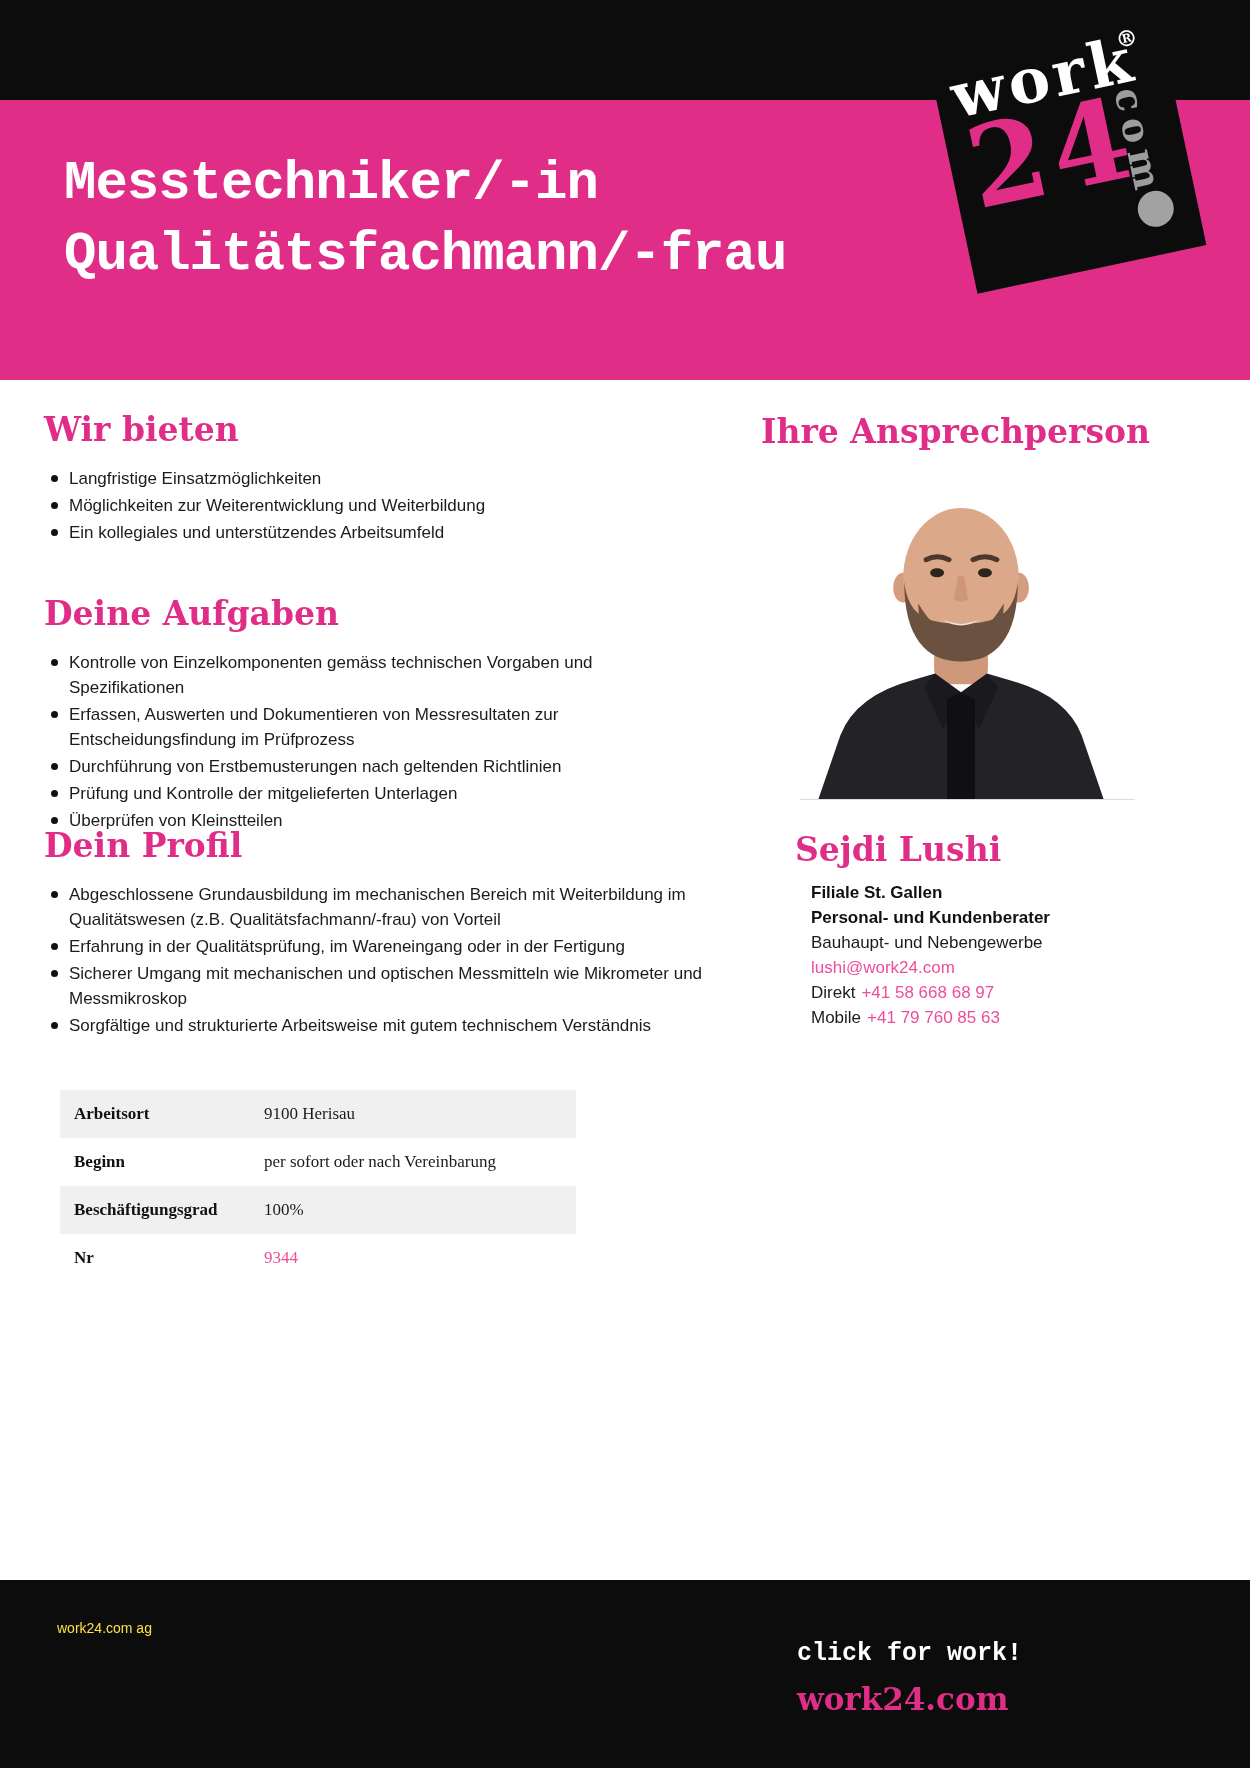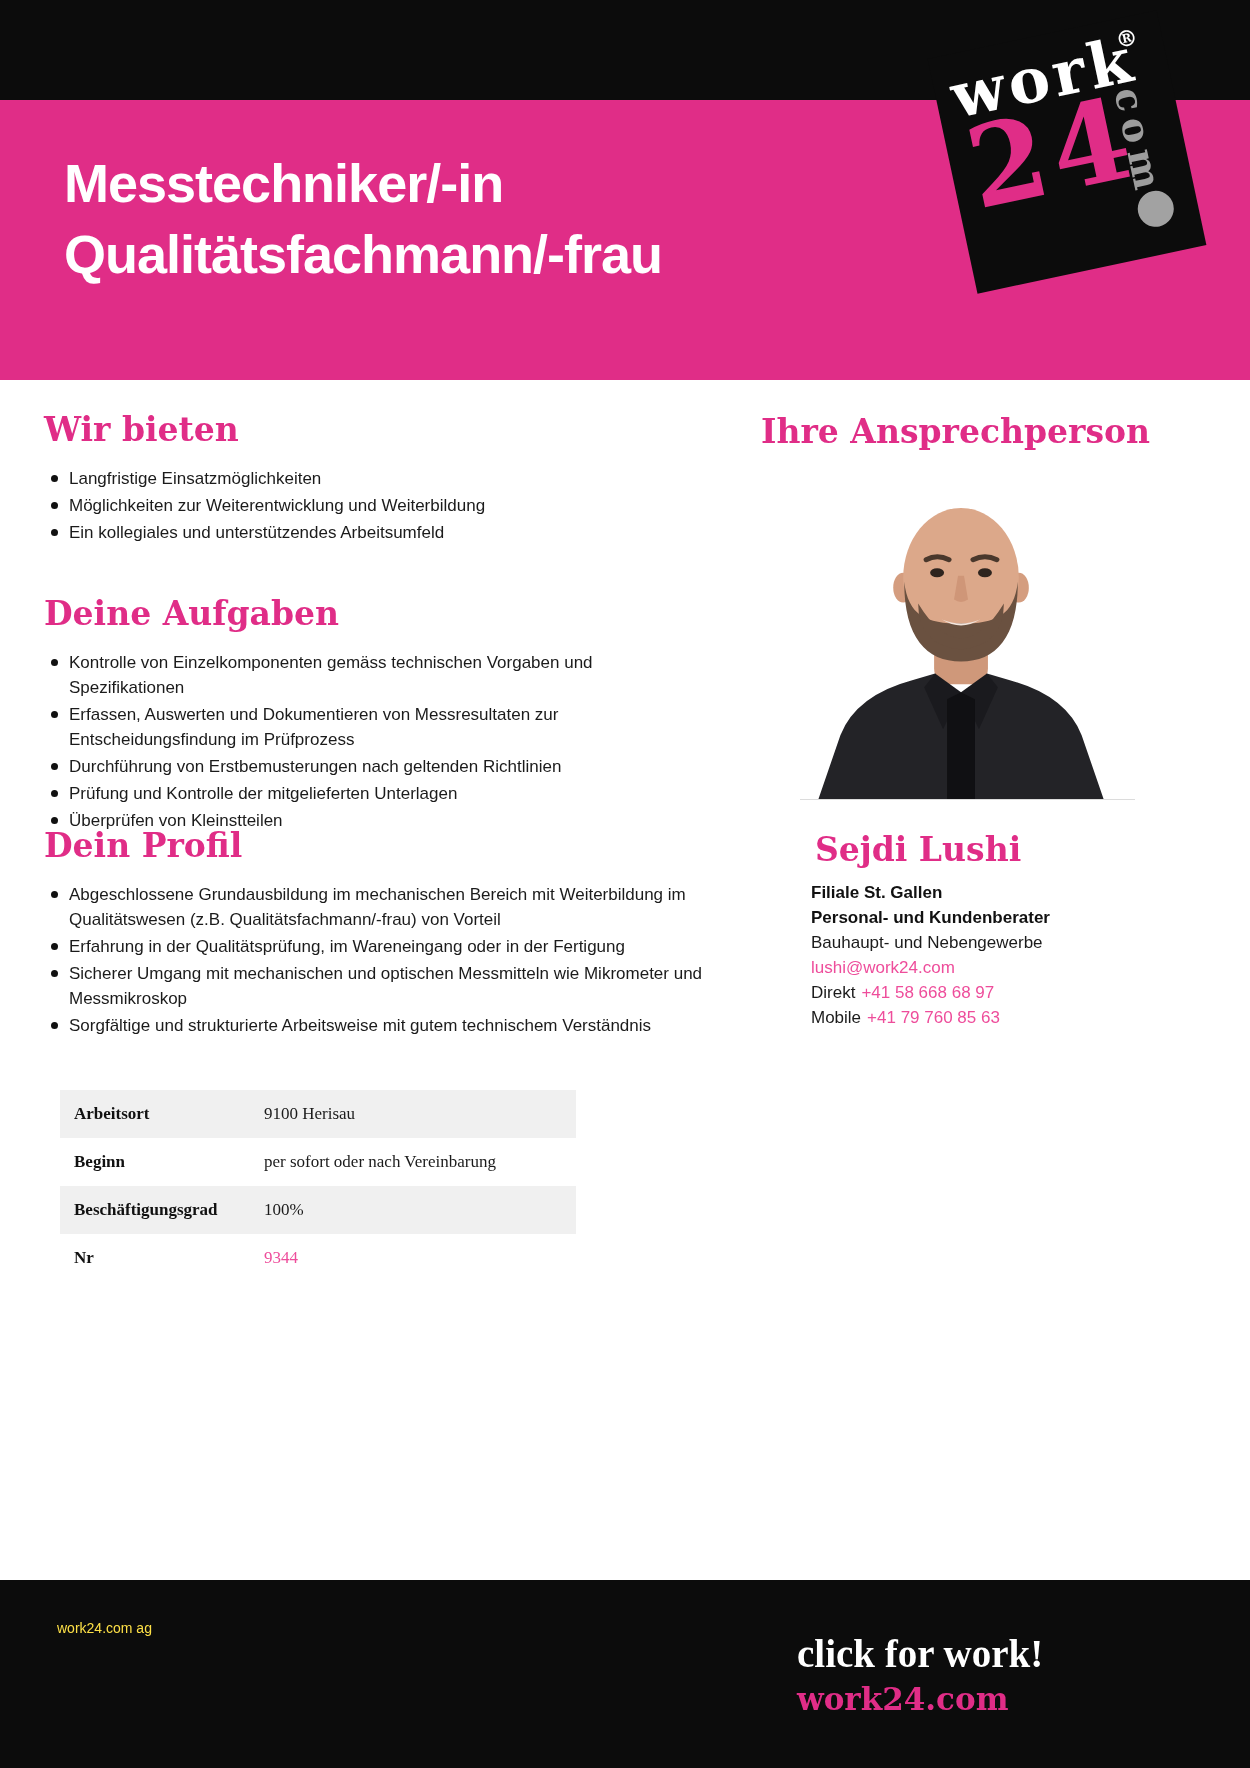--- a/index.html
+++ b/index.html
@@ -11,21 +11,21 @@
   }
   *{box-sizing:border-box;}
   html,body{margin:0;padding:0;background:#ffffff;}
   body{width:1250px;height:1768px;overflow:hidden;font-family:"Liberation Sans",sans-serif;color:var(--ink);}
   .page{position:relative;width:1250px;height:1768px;background:#ffffff;overflow:hidden;}
 
   
   .topbar{position:absolute;left:0;top:0;width:1250px;height:100px;background:var(--black);}
   .band{position:absolute;left:0;top:100px;width:1250px;height:280px;background:var(--pink);}
   .title{position:absolute;left:64px;top:148px;margin:0;color:#ffffff;
-         font-family:Liberation Sans, sans-serif;font-weight:700;font-size:54px;line-height:71px;letter-spacing:-1px;}
+         font-family:Liberation Mono, monospace;font-weight:700;font-size:54px;line-height:71px;letter-spacing:-1px;}
 
   
   .logo{position:absolute;left:950px;top:32px;width:234px;height:240px;background:var(--black);
         transform:rotate(-12deg);z-index:5;font-family:"DejaVu Serif",serif;font-weight:700;}
   .logo .work{position:absolute;top:6px;left:16px;font-size:62px;color:#ffffff;letter-spacing:4px;}
   .logo .reg{position:absolute;top:8px;right:24px;font-size:22px;color:#ffffff;}
   .logo .num{position:absolute;top:58px;left:18px;font-size:112px;line-height:120px;color:var(--pink);letter-spacing:6px;}
   .logo .com{position:absolute;top:70px;right:22px;font-size:38px;color:#9d9d9d;
              writing-mode:vertical-rl;text-orientation:sideways;letter-spacing:7px;}
   .logo .dot{position:absolute;right:24px;bottom:28px;width:36px;height:36px;border-radius:50%;background:#a2a2a2;}
@@ -47,33 +47,33 @@
   .details .row{display:flex;align-items:center;height:48px;padding-left:14px;font-size:17px;}
   .details .row:nth-child(odd){background:var(--row-gray);}
   .details .label{width:190px;font-weight:700;color:#111;}
   .details .value{color:var(--ink);}
   .details .value.pink{color:var(--pink-light);}
 
   
   .contact-heading{position:absolute;left:761px;top:412px;}
   .photo{position:absolute;left:800px;top:478px;width:335px;height:322px;border-bottom:1px solid #dcdcdc;background:#ffffff;}
   .photo svg{display:block;width:100%;height:100%;}
-  .contact-name{position:absolute;left:815px;top:830px;text-align:right;}
+  .contact-name{position:absolute;left:795px;top:830px;text-align:right;}
   .contact-info{position:absolute;left:795px;top:880px;width:430px;font-size:17px;line-height:25px;margin-left:16px;}
   .contact-info p{margin:0;}
   .contact-info .bold{font-weight:700;color:#111;}
   .contact-info a{color:var(--pink-light);text-decoration:none;}
   .phone-label{margin-right:6px;color:var(--ink);}
   .phone-number{color:var(--pink-light);}
 
   
   .footer{position:absolute;left:0;top:1580px;width:1250px;height:188px;background:var(--black);}
   .footer .company{position:absolute;left:57px;top:40px;font-size:14px;color:#fde047;}
-  .footer .slogan{position:absolute;left:797px;top:57px;font-family:Liberation Serif, serif;font-weight:700;
-                  font-size:39px;line-height:33px;color:#ffffff;}
+  .footer .slogan{position:absolute;left:797px;top:57px;font-family:Liberation Mono, monospace;font-weight:700;
+                  font-size:25px;line-height:33px;color:#ffffff;}
   .footer .site{position:absolute;left:797px;top:103px;font-family:"DejaVu Serif",serif;font-weight:700;
                 font-size:31px;line-height:33px;color:var(--pink);text-decoration:none;}
 </style>
 </head>
 <body>
 
 <div class="page">
 
   <div class="topbar"></div>
   <div class="band"></div>

